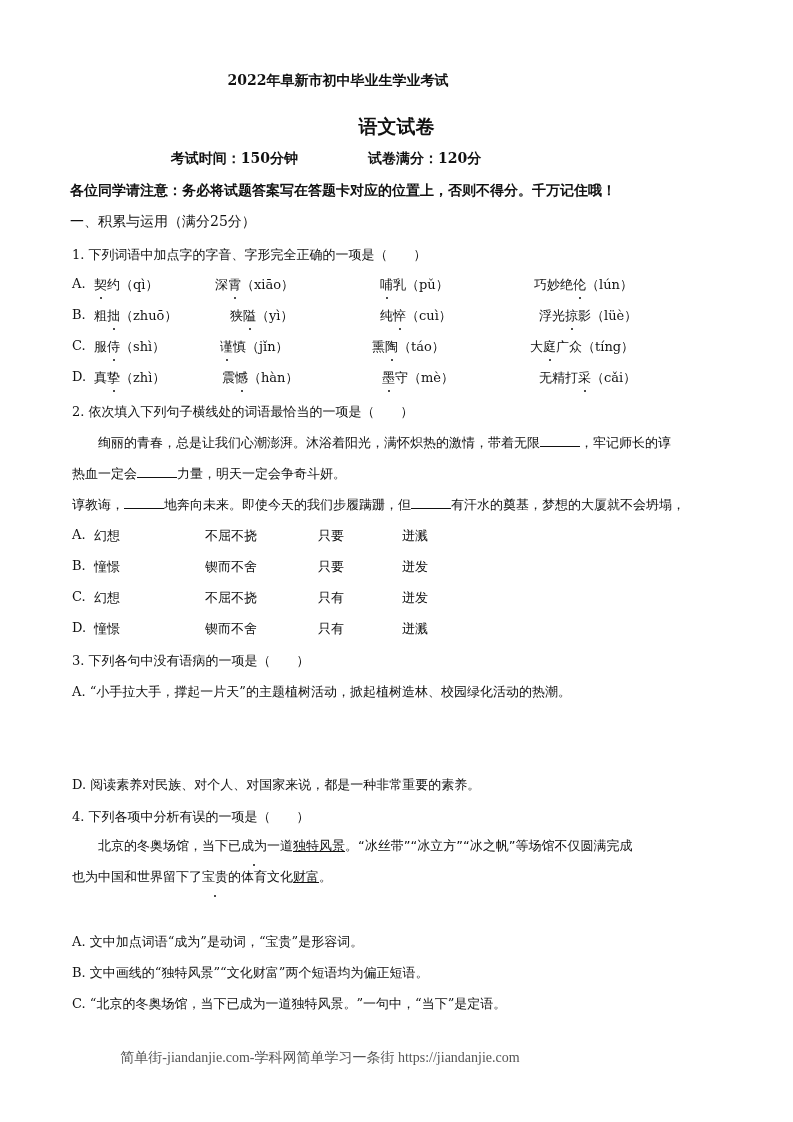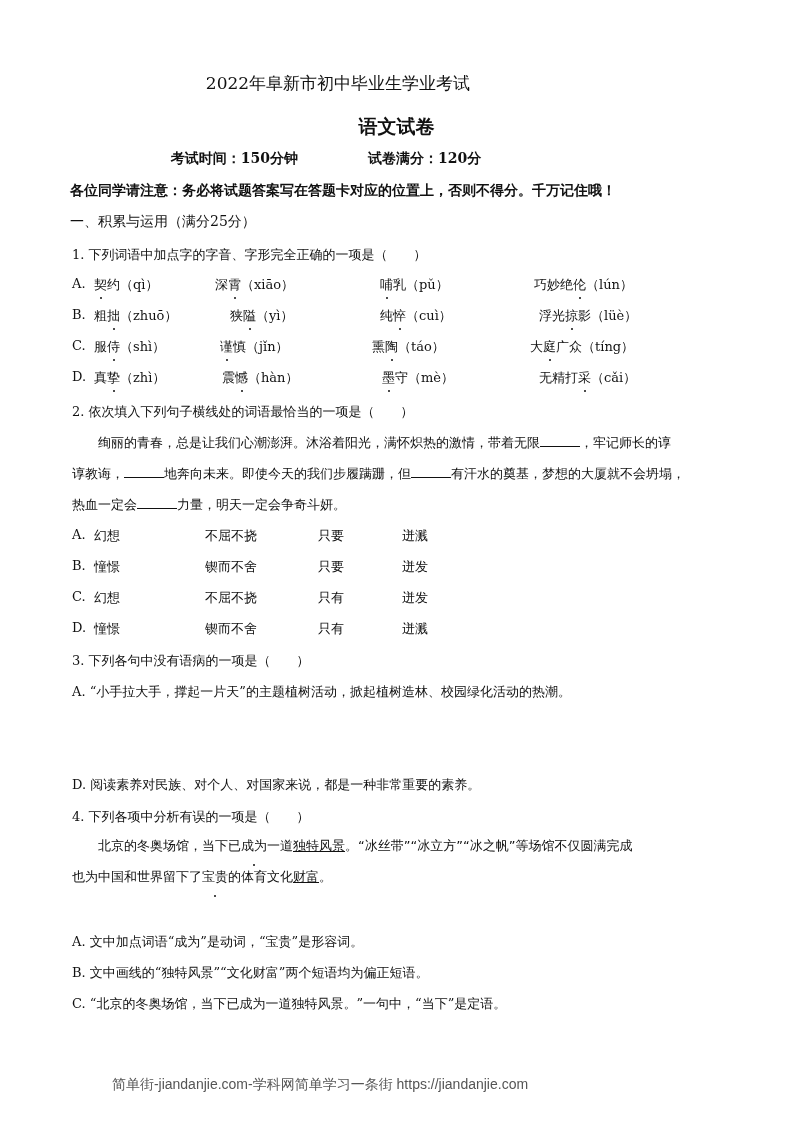--- a/index.html
+++ b/index.html
@@ -1,40 +1,40 @@
 <!DOCTYPE html>
 <html><head>
 <meta charset="utf-8">
 <style>
   html, body { margin: 0; padding: 0; background: #ffffff; }
   body { width: 793px; height: 1122px; position: relative; overflow: hidden;
          font-family: "DejaVu Serif", "Liberation Serif", serif; color: #111; }
   .page { position: absolute; left: 0; top: 0; width: 793px; height: 1122px; }
   .title { position: absolute; left: 0; width: 676px; text-align: center;
-           font-weight: normal; font-size: 17px; top: 72px; letter-spacing: 0px; }
+           font-weight: bold; font-size: 14px; top: 72px; letter-spacing: 0px; }
   .subtitle { position: absolute; left: 0; width: 793px; text-align: center;
               font-weight: bold; font-size: 19px; top: 114px; }
   .examinfo { position: absolute; top: 150px; left: 0; width: 652px; text-align: center;
               font-weight: bold; font-size: 14px; }
   .examinfo span { display: inline-block; }
   .examinfo .gap { width: 70px; }
   .notice { position: absolute; top: 182px; left: 70px; font-weight: bold; font-size: 14px; }
   .section { position: absolute; top: 213px; left: 70px; font-weight: normal; font-size: 14px; }
   .line { position: absolute; left: 72px; font-size: 13px; white-space: nowrap; }
   .opt-row { position: absolute; left: 72px; font-size: 13px; white-space: nowrap; width: 660px; height: 20px; }
   .opt-row .cell { position: absolute; top: 0; }
   .dot { position: relative; display: inline-block; }
   .dot::after { content: ""; position: absolute; left: 50%; bottom: -5px; width: 2px; height: 2px;
                 background: #111; border-radius: 50%; transform: translateX(-50%); }
   .passage { position: absolute; left: 72px; width: 650px; font-size: 13px;
              font-family: "DejaVu Sans", "Liberation Sans", sans-serif; line-height: 31px; }
   .blank { display: inline-block; width: 40px; border-bottom: 1px solid #111; height: 12px; vertical-align: baseline; }
   .ul { text-decoration: underline; }
-  .footer { position: absolute; top: 1076px; left: 0; width: 640px; text-align: center;
-            font-family: Liberation Sans, sans-serif; font-size: 14px; color: #555; }
+  .footer { position: absolute; top: 1049px; left: 0; width: 640px; text-align: center;
+            font-family: Liberation Serif, serif; font-size: 14px; color: #555; }
   .indent { display: inline-block; width: 26px; }
 </style>
 </head>
 <body>
 
 <div class="page">
 
   <div class="title">2022年阜新市初中毕业生学业考试</div>
   <div class="subtitle">语文试卷</div>
   <div class="examinfo">
@@ -70,22 +70,22 @@
     <span class="cell" style="left:0">D.</span>
     <span class="cell" style="left:22px"><span>真</span><span class="dot">挚</span><span>（zhì）</span></span>
     <span class="cell" style="left:150px"><span>震</span><span class="dot">憾</span><span>（hàn）</span></span>
     <span class="cell" style="left:310px"><span></span><span class="dot">墨</span><span>守（mè）</span></span>
     <span class="cell" style="left:467px"><span>无精打</span><span class="dot">采</span><span>（cǎi）</span></span>
   </div>
 
   <div class="line" style="top:403px">2. 依次填入下列句子横线处的词语最恰当的一项是（　　）</div>
   <div class="passage" style="top:427px">
     <div><span class="indent"></span><span>绚丽的青春，总是让我们心潮澎湃。沐浴着阳光，满怀炽热的激情，带着无限</span><span class="blank"></span><span>，牢记师长的谆</span></div>
+    <div><span>热血一定会</span><span class="blank"></span><span>力量，明天一定会争奇斗妍。</span></div>
     <div><span>谆教诲，</span><span class="blank"></span><span>地奔向未来。即使今天的我们步履蹒跚，但</span><span class="blank"></span><span>有汗水的奠基，梦想的大厦就不会坍塌，</span></div>
-    <div><span>热血一定会</span><span class="blank"></span><span>力量，明天一定会争奇斗妍。</span></div>
   </div>
 
   <div class="opt-row" style="top:527px">
     <span class="cell" style="left:0">A.</span>
     <span class="cell" style="left:22px">幻想</span>
     <span class="cell" style="left:133px">不屈不挠</span>
     <span class="cell" style="left:246px">只要</span>
     <span class="cell" style="left:330px">迸溅</span>
   </div>
   <div class="opt-row" style="top:558px">

